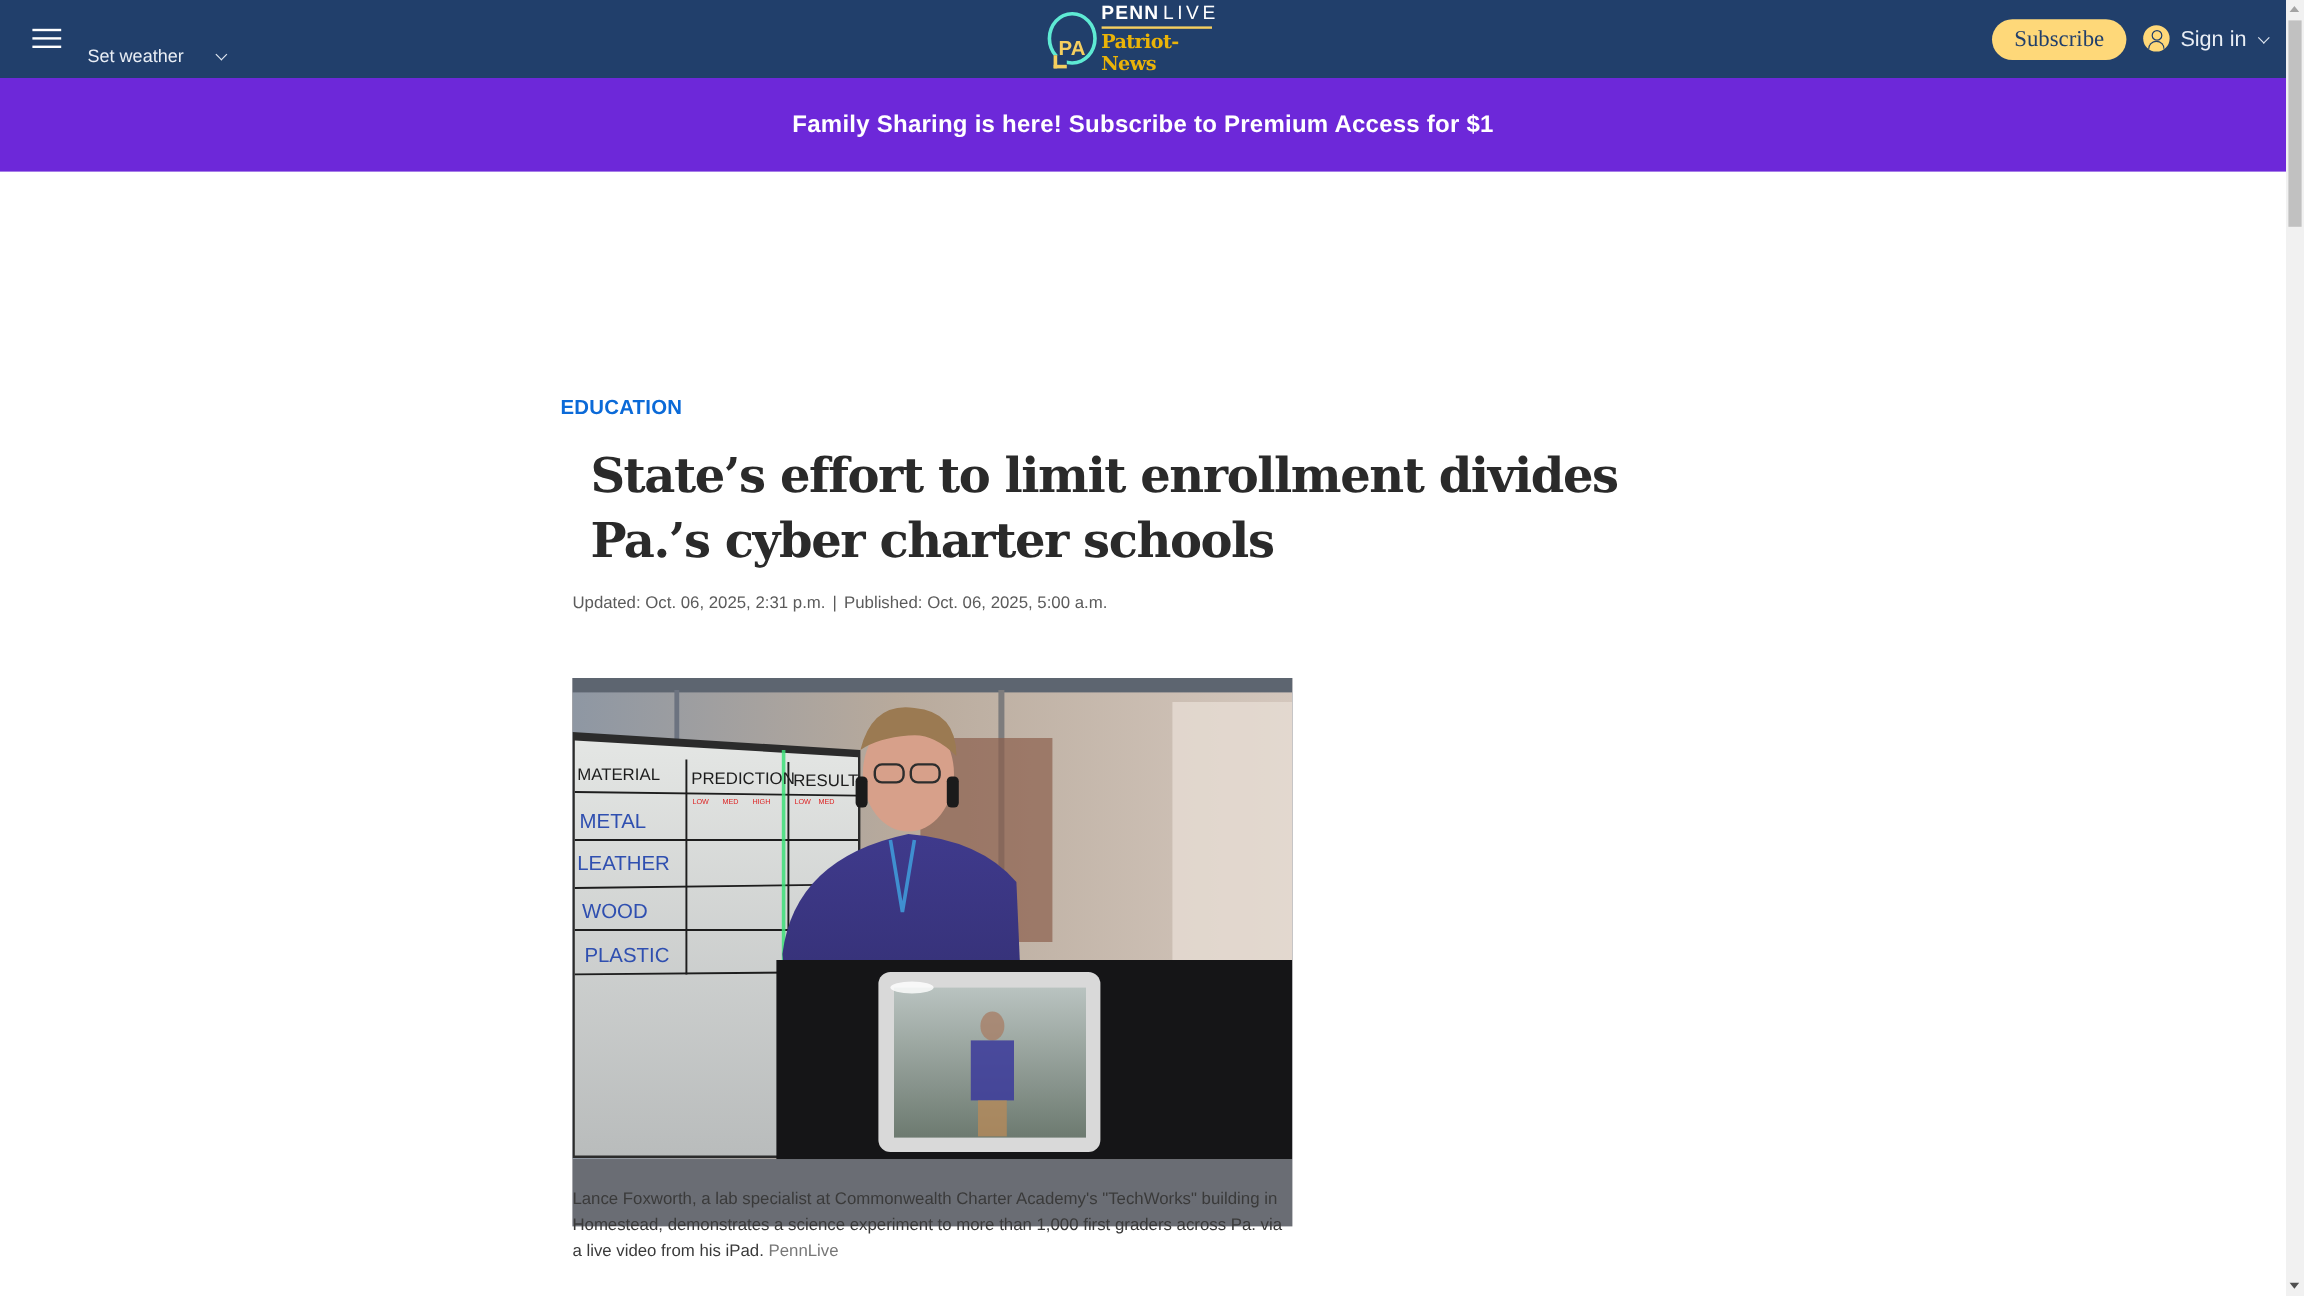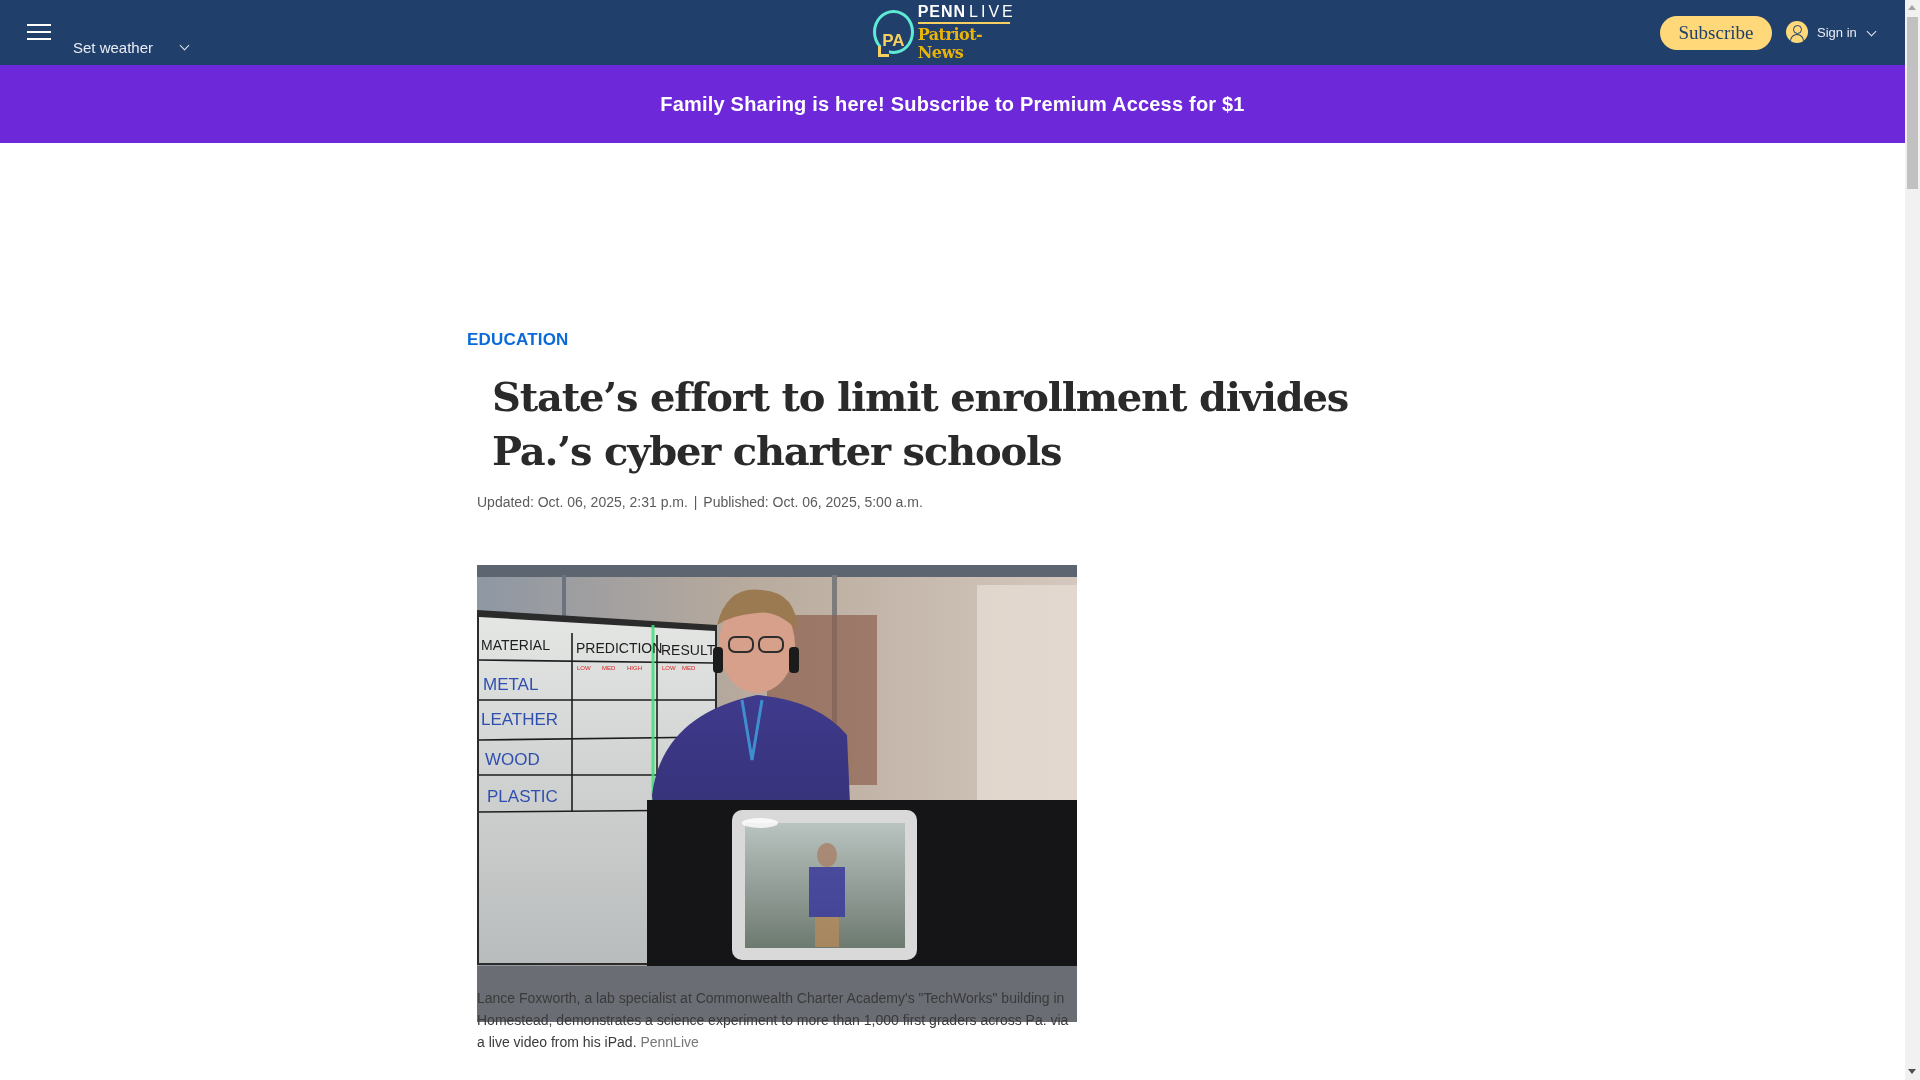--- a/index.html
+++ b/index.html
@@ -19,21 +19,21 @@
   .logo-badge { width: 44px; height: 44px; border-radius: 50%; border: 3px solid #5eead4; display: flex; align-items: flex-end; justify-content: center; position: relative; }
   .logo-badge span { color: #f5cf5f; font-weight: bold; font-size: 17px; font-family: "Liberation Sans", sans-serif; }
   .logo-badge::after { content: ""; position: absolute; left: 2px; bottom: -6px; width: 8px; height: 8px; background: #213f6b; border-left: 3px solid #f5cf5f; border-bottom: 3px solid #f5cf5f; transform: skewX(-20px); }
   .logo-text { margin-left: 4px; display: flex; flex-direction: column; }
   .logo-penn { color: #fff; font-size: 16px; font-weight: bold; letter-spacing: 1px; line-height: 17px; }
   .logo-penn .live { font-weight: normal; letter-spacing: 3px; margin-left: 3px; }
   .logo-rule { height: 2px; background: #f5cf5f; margin: 2px 0 2px 0; width: 92px; }
   .logo-pn { color: #eab308; font-family: "DejaVu Serif", serif; font-size: 16px; font-weight: bold; line-height: 18px; letter-spacing: -0.5px; }
 
   .subscribe-btn { position: absolute; left: 1660px; top: 16px; width: 112px; height: 34px; background: #fed879; border-radius: 17px; color: #213f6b; font-family: "Liberation Serif", serif; font-weight: normal; font-size: 19px; display: flex; align-items: center; justify-content: center; cursor: pointer; }
-  .signin { position: absolute; left: 1786px; top: 21px; display: flex; align-items: center; gap: 9px; color: #e9eef5; font-size: 13px; cursor: pointer; }
+  .signin { position: absolute; left: 1786px; top: 21px; display: flex; align-items: center; gap: 9px; color: #e9eef5; font-size: 18px; cursor: pointer; }
   .user-icon { width: 22px; height: 22px; border-radius: 50%; background: #fed879; position: relative; overflow: hidden; }
   .user-icon::before { content: ""; position: absolute; left: 7px; top: 4px; width: 7px; height: 7px; border: 1.5px solid #213f6b; border-radius: 50%; }
   .user-icon::after { content: ""; position: absolute; left: 4px; top: 13px; width: 12px; height: 10px; border: 1.5px solid #213f6b; border-radius: 7px 7px 0 0; border-bottom: none; }
   .signin .chev { width: 7px; height: 7px; border-right: 1.3px solid #dfe6f0; border-bottom: 1.3px solid #dfe6f0; transform: rotate(45deg); margin-top: -2px; margin-left: 2px; }
 
   
   .banner { position: absolute; left: 0; top: 65px; width: 1905px; height: 78px; background: #6d28d9; display: flex; align-items: center; justify-content: center; cursor: pointer; }
   .banner span { color: #fff; font-weight: bold; font-size: 20px; letter-spacing: 0.2px; }
 
   

